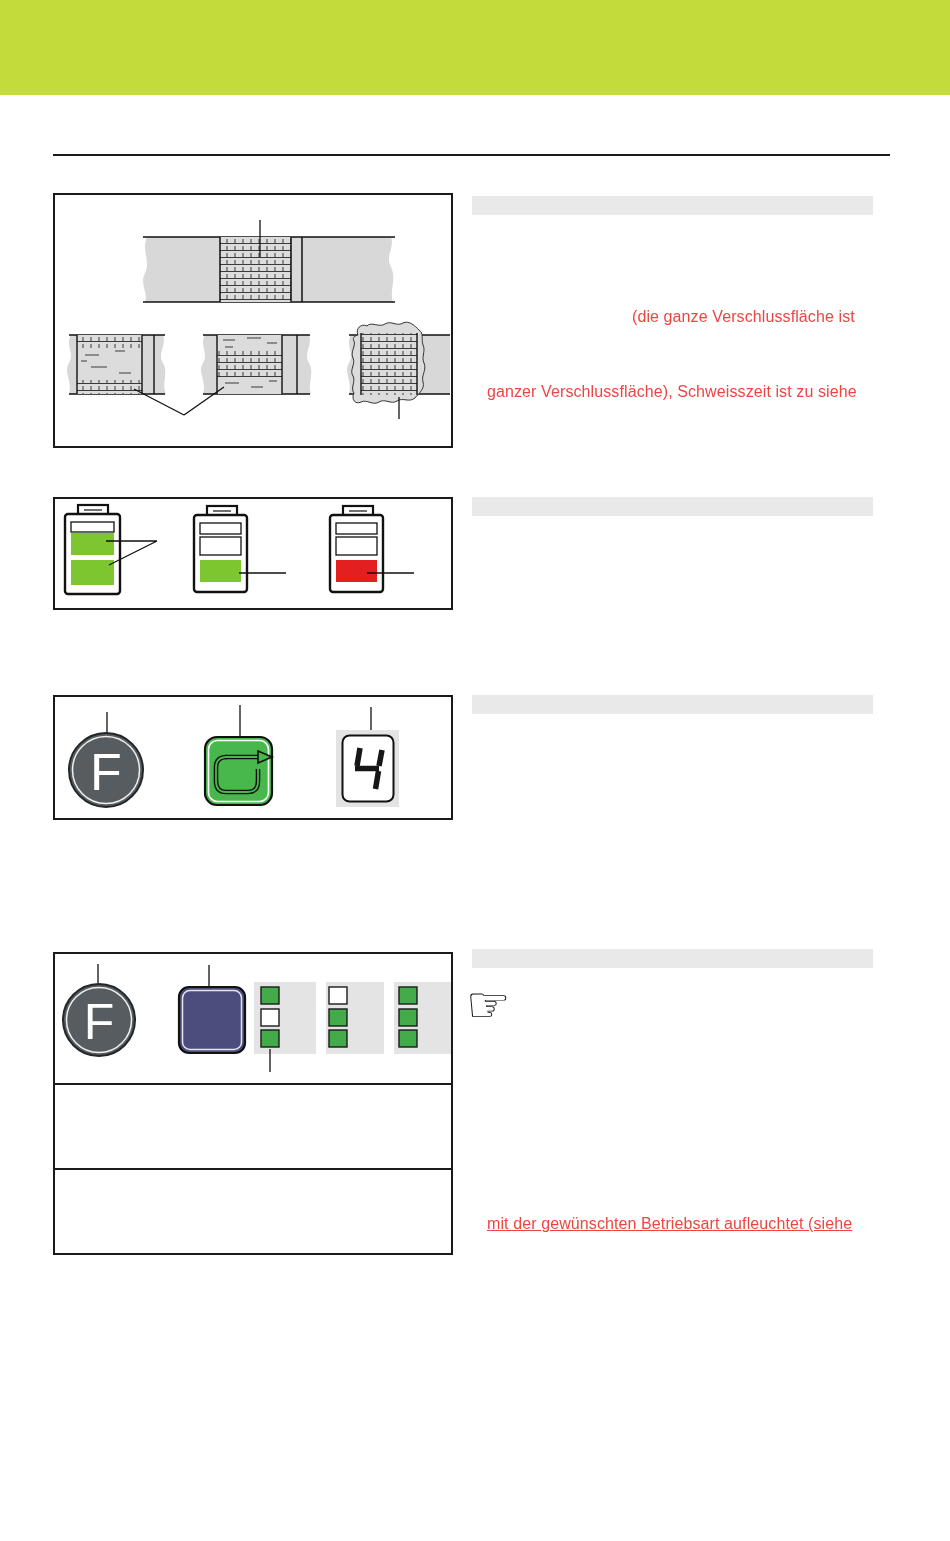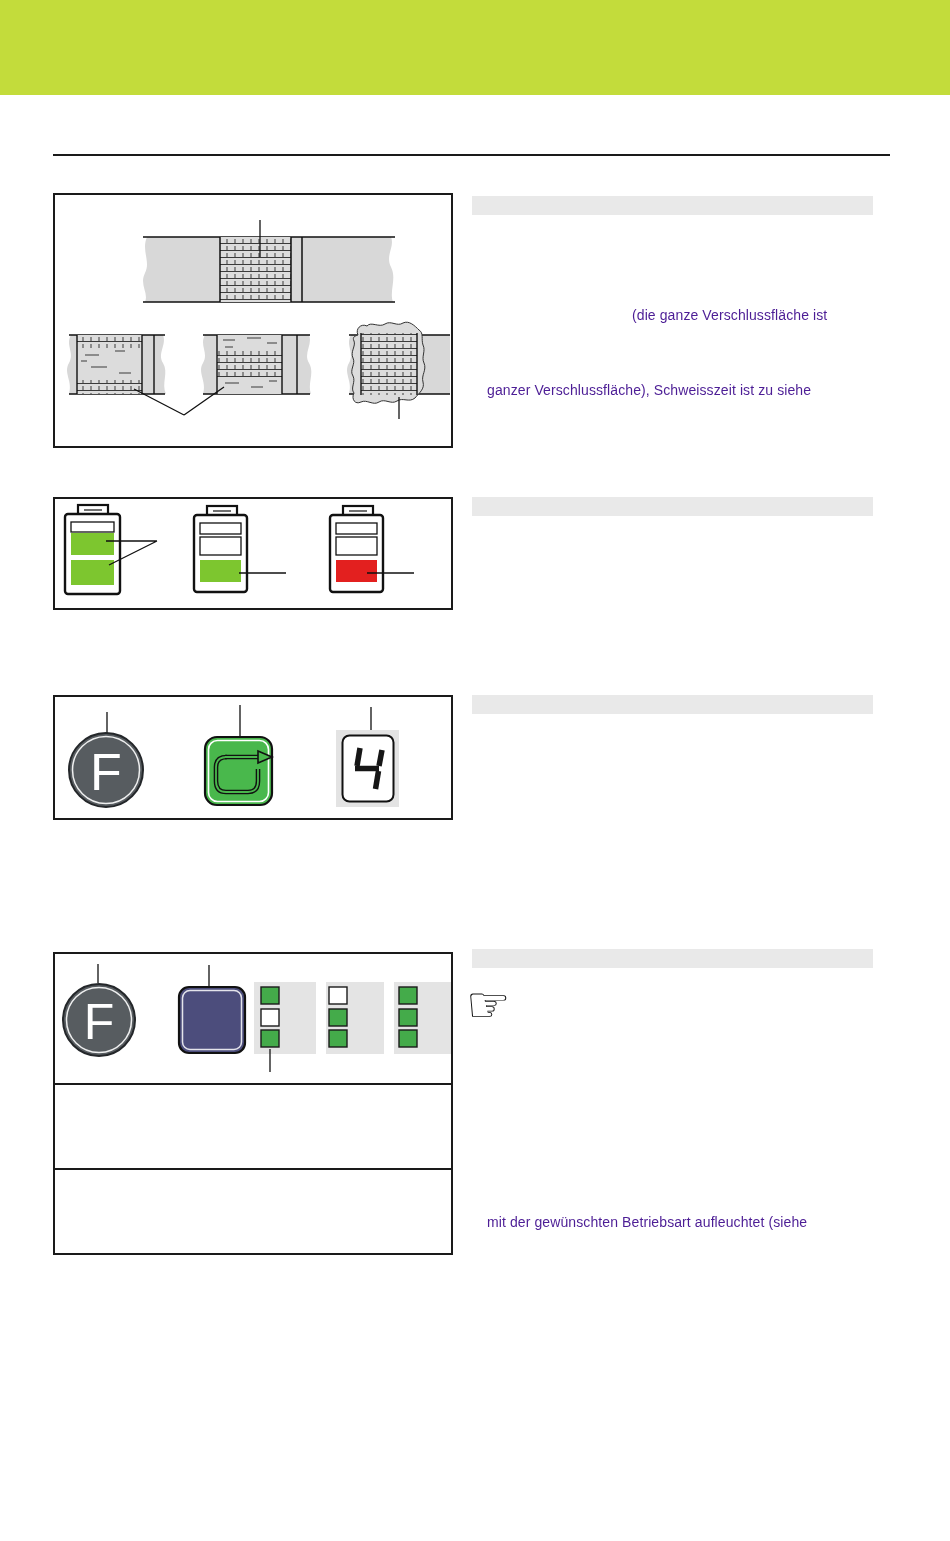--- a/index.html
+++ b/index.html
@@ -16,24 +16,24 @@
   }
   .box1{top:193px;height:251px;}
   .box2{top:497px;height:109px;}
   .box3{top:695px;height:121px;}
   .box4{top:952px;height:299px;}
   .box4 .sect2{position:absolute;left:0;top:129px;width:100%;height:85px;border-top:2px solid #1a1a1a;}
   .box4 .sect3{position:absolute;left:0;top:214px;width:100%;height:85px;border-top:2px solid #1a1a1a;}
   .gbar{left:472px;width:401px;height:19px;background:#e9e9e9;overflow:hidden;
         font-size:13px;color:#555;line-height:19px;}
   .bar1{top:196px;} .bar2{top:497px;} .bar3{top:695px;} .bar4{top:949px;}
-  .frag{color:#4c1d95;font-size:14px;line-height:1.25;white-space:nowrap;letter-spacing:0.1px;}
+  .frag{color:#ef4444;font-size:16px;line-height:1.25;white-space:nowrap;letter-spacing:0.1px;}
   .t1{left:632px;top:307px;}
   .t2{left:487px;top:382px;}
-  .t3{left:487px;top:1214px;}
+  .t3{left:487px;top:1214px;text-decoration:underline;}
   .manicule{left:466px;top:980px;font-size:50px;line-height:1;color:#111;
             font-family:"DejaVu Sans",sans-serif;}
   svg{display:block;}
   .hidden-text{position:absolute;width:1px;height:1px;overflow:hidden;
                clip:rect(0 0 0 0);white-space:nowrap;}
 </style>
 </head>
 <body>
 
 <div class="abs header-band" style="background-color: rgb(195, 220, 59);"></div>

